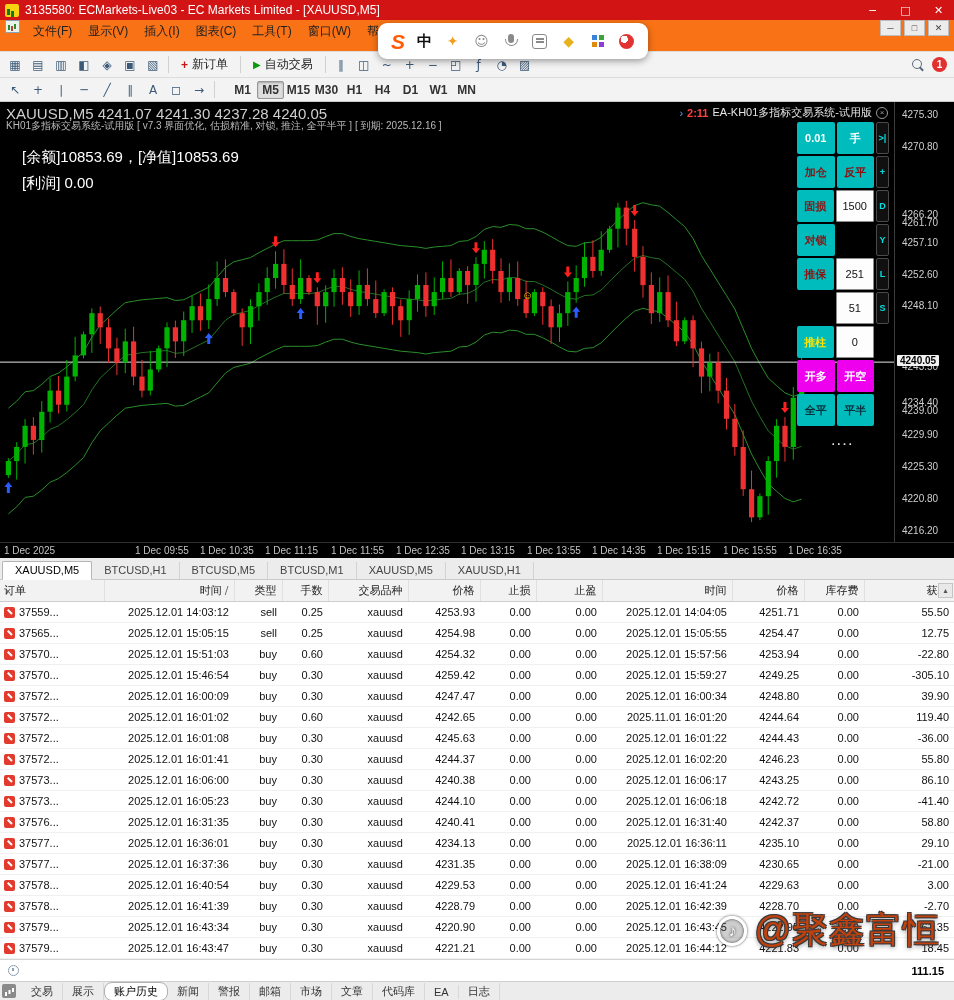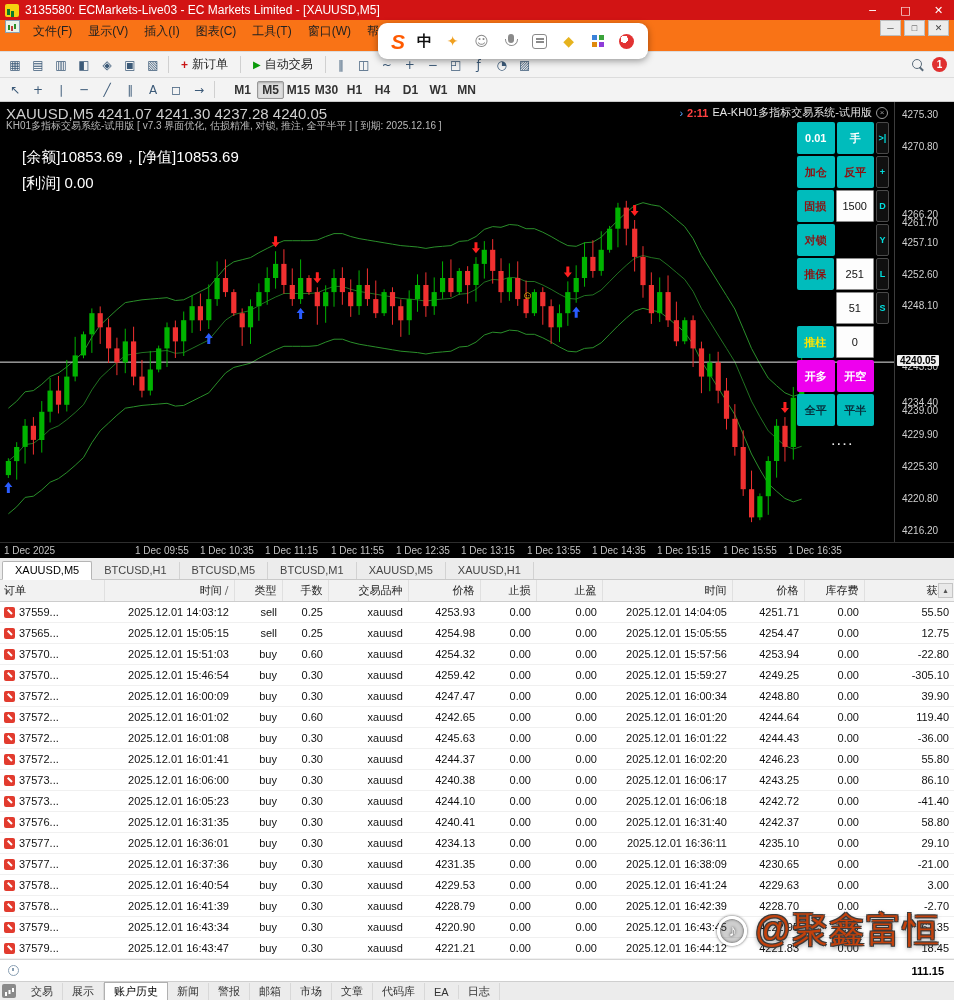--- a/index.html
+++ b/index.html
@@ -109,21 +109,21 @@
 .status-row .total{margin-left:auto;padding-right:10px}
 .conn-icon{width:11px;height:11px;border:1.5px solid #8aa0b4;border-radius:50%;position:relative;flex:0 0 auto}
 .conn-icon::after{content:"";position:absolute;left:3.2px;top:1.5px;width:1.4px;height:3.5px;background:#8aa0b4}
 .watermark{position:absolute;right:14px;bottom:26px;display:flex;align-items:center;gap:7px;pointer-events:none;z-index:7}
 .wm-logo{width:30px;height:30px;border:3px solid #fff;border-radius:50%;color:#fff;display:flex;align-items:center;justify-content:center;font-size:16px;font-weight:bold;text-shadow:0 0 3px #000;box-shadow:0 0 3px rgba(0,0,0,.7),inset 0 0 3px rgba(0,0,0,.7);background:rgba(60,60,60,.25)}
 .wm-text{color:#c2410c;font-size:36px;font-weight:normal;letter-spacing:1px;text-shadow:-1px -1px 0 #3a3a3a,1px -1px 0 #3a3a3a,-1px 1px 0 #3a3a3a,1px 1px 0 #3a3a3a,0 2px 5px rgba(0,0,0,.6)}
 
 
 .bottom-tabs{flex:0 0 19px;background:#ececec;border-top:1px solid #cfcfcf;display:flex;align-items:center;padding-left:22px;font-size:11px;position:relative}
 .btab{padding:1px 9px;color:#333;border-right:1px solid #d8d8d8}
-.btab.active{background:#fff;border:1px solid #b0b0b0;border-radius:0;color:#000}
+.btab.active{background:#fff;border:1px solid #b0b0b0;border-radius:8px;color:#000}
 .corner-icon{position:absolute;left:2px;top:2px;width:14px;height:14px;background:#8a8a8a;border-radius:2px}
 .corner-icon::after{content:"";position:absolute;left:2.5px;bottom:2.5px;width:2px;height:4px;background:#fff;box-shadow:3.5px -2px 0 #fff,7px -4px 0 #fff}
 </style>
 </head>
 <body>
 
 <div class="app">
 
   <div class="titlebar">
     <span class="app-icon"></span>
@@ -649,21 +649,21 @@
           </tr>
           <tr>
             <td class="left"><span class="row-icon"></span>37572...</td>
             <td>2025.12.01 16:01:02</td>
             <td>buy</td>
             <td>0.60</td>
             <td>xauusd</td>
             <td>4242.65</td>
             <td>0.00</td>
             <td>0.00</td>
-            <td>2025.12.01 16:01:20</td>
+            <td>2025.11.01 16:01:20</td>
             <td>4244.64</td>
             <td>0.00</td>
             <td>119.40</td>
           </tr>
           <tr>
             <td class="left"><span class="row-icon"></span>37572...</td>
             <td>2025.12.01 16:01:08</td>
             <td>buy</td>
             <td>0.30</td>
             <td>xauusd</td>

